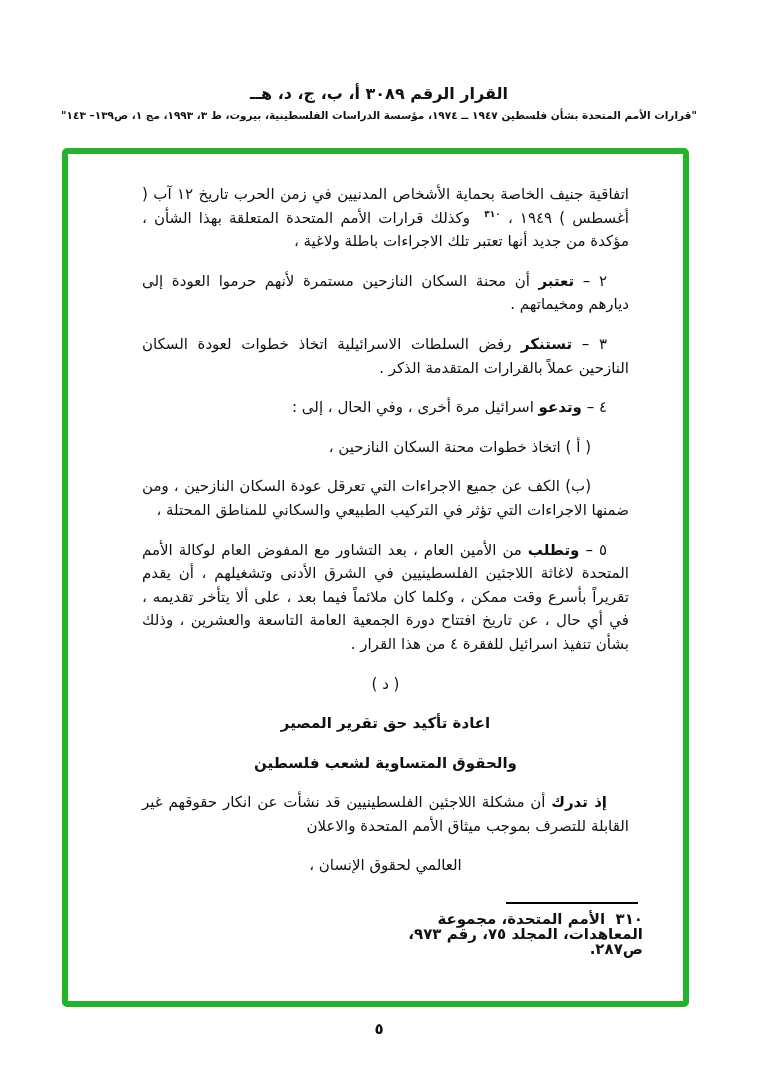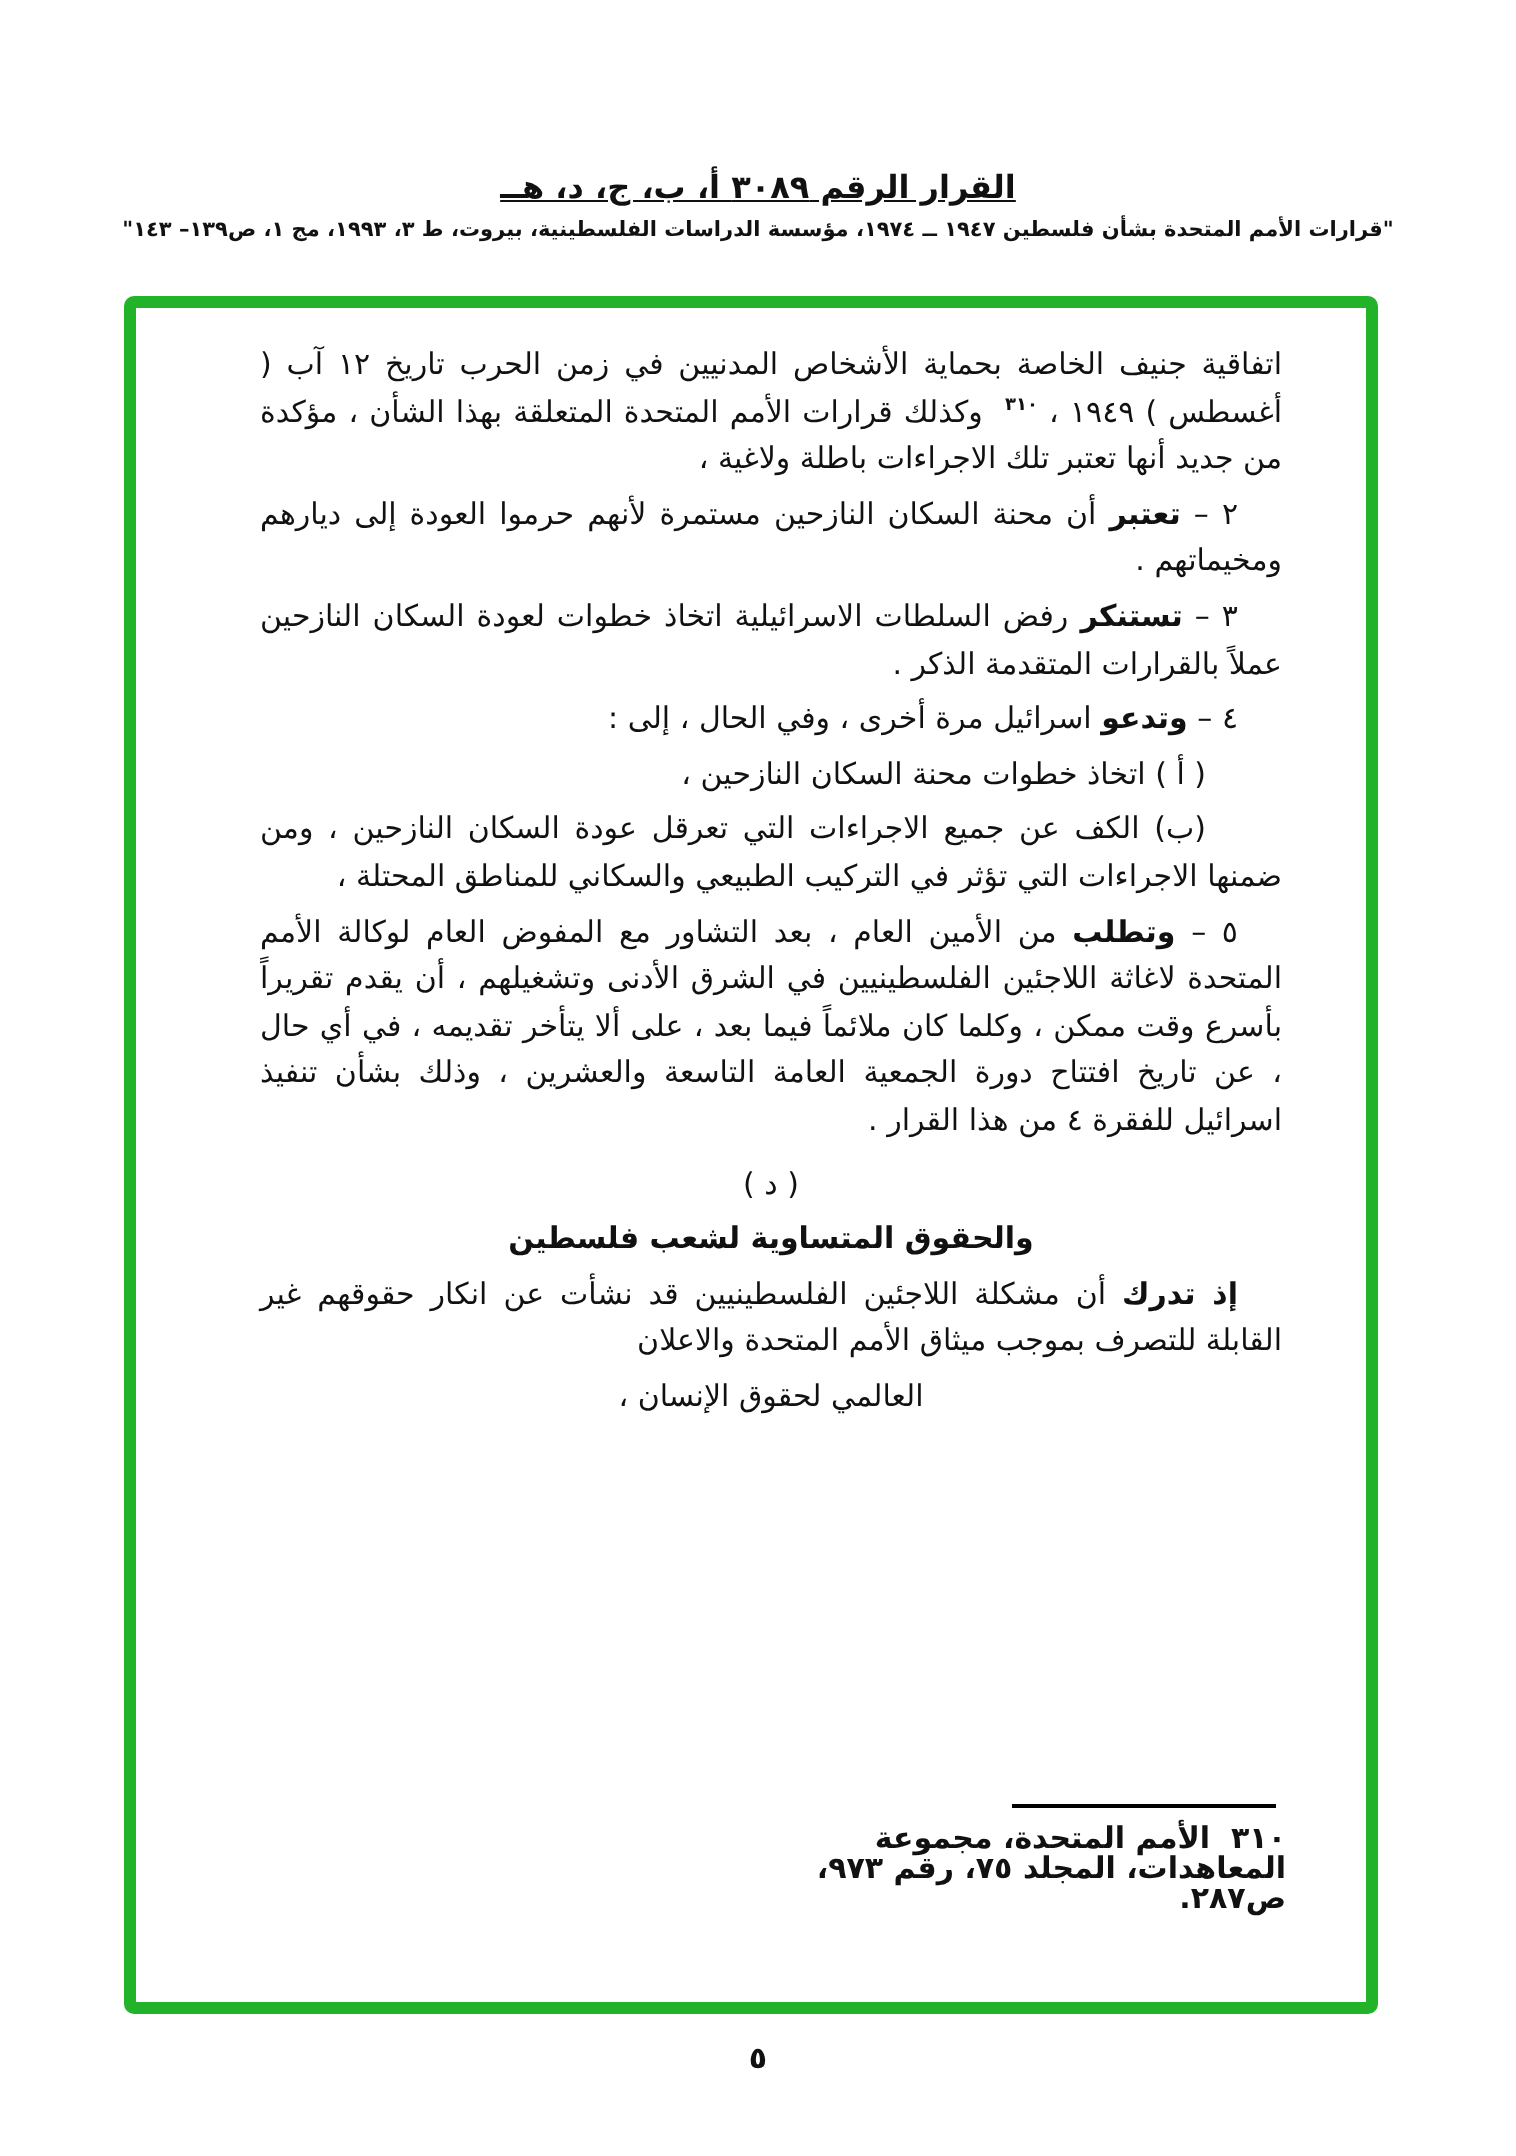--- a/index.html
+++ b/index.html
@@ -10,40 +10,39 @@
     background:#ffffff;
     font-family:"DejaVu Sans", sans-serif;
     color:#111;
     direction:rtl;
     overflow:hidden;
   }
   .doc-title{
     position:absolute;top:84px;left:0;width:100%;
     text-align:center;font-weight:bold;font-size:16px;
     letter-spacing:0.5px;
-    text-decoration:underline;
   }
   .doc-source{
     position:absolute;top:109px;left:0;width:100%;
     text-align:center;font-weight:bold;font-size:10.5px;
   }
   .frame{
     position:absolute;top:148px;left:62px;
     width:615px;height:847px;
     border:6px solid #22b32b;
     border-radius:5px;
     background:#fff;
   }
   .content{
     position:absolute;top:13px;right:38px;left:58px;
     font-size:15px;line-height:23.6px;
     text-align:justify;
     direction:rtl;
   }
-  .content p{margin:4px;}
+  .content p{margin:16px;}
   .item{text-indent:22px;}
   .subitem{text-indent:38px;}
   .center{text-align:center;text-indent:0;}
   .sec-gap{margin-top:8px !important;}
   .bold{font-weight:bold;}
   sup.ref{
     font-size:9px;font-weight:bold;
     vertical-align:super;line-height:0;
   }
   .footnote{
@@ -82,20 +81,21 @@
       <p class="item"><span>٤ –</span> <span class="bold">وتدعو</span> <span>اسرائيل مرة أخرى ، وفي الحال ، إلى :</span></p>
 
       <p class="subitem"><span>( أ )</span> <span>اتخاذ خطوات محنة السكان النازحين ،</span></p>
 
       <p class="subitem"><span>(ب)</span> <span>الكف عن جميع الاجراءات التي تعرقل عودة السكان النازحين ، ومن ضمنها الاجراءات التي تؤثر في التركيب الطبيعي والسكاني للمناطق المحتلة ،</span></p>
 
 
       <p class="item"><span>٥ –</span> <span class="bold">وتطلب</span> <span>من الأمين العام ، بعد التشاور مع المفوض العام لوكالة الأمم المتحدة لاغاثة اللاجئين الفلسطينيين في الشرق الأدنى وتشغيلهم ، أن يقدم تقريراً بأسرع وقت ممكن ، وكلما كان ملائماً فيما بعد ، على ألا يتأخر تقديمه ، في أي حال ، عن تاريخ افتتاح دورة الجمعية العامة التاسعة والعشرين ، وذلك بشأن تنفيذ اسرائيل للفقرة ٤ من هذا القرار .</span></p>
 
       <p class="center sec-gap">( د )</p>
+      <p class="center bold">اعادة تأكيد حق تقرير المصير</p>
       <p class="center bold">والحقوق المتساوية لشعب فلسطين</p>
 
 
       <p class="item"><span class="bold">إذ تدرك</span> <span>أن مشكلة اللاجئين الفلسطينيين قد نشأت عن انكار حقوقهم غير القابلة للتصرف بموجب ميثاق الأمم المتحدة والاعلان</span></p>
       <p class="center">العالمي لحقوق الإنسان ،</p>
 
     </div>
 
     <div class="footnote">
       <div class="fn-sep"></div>

